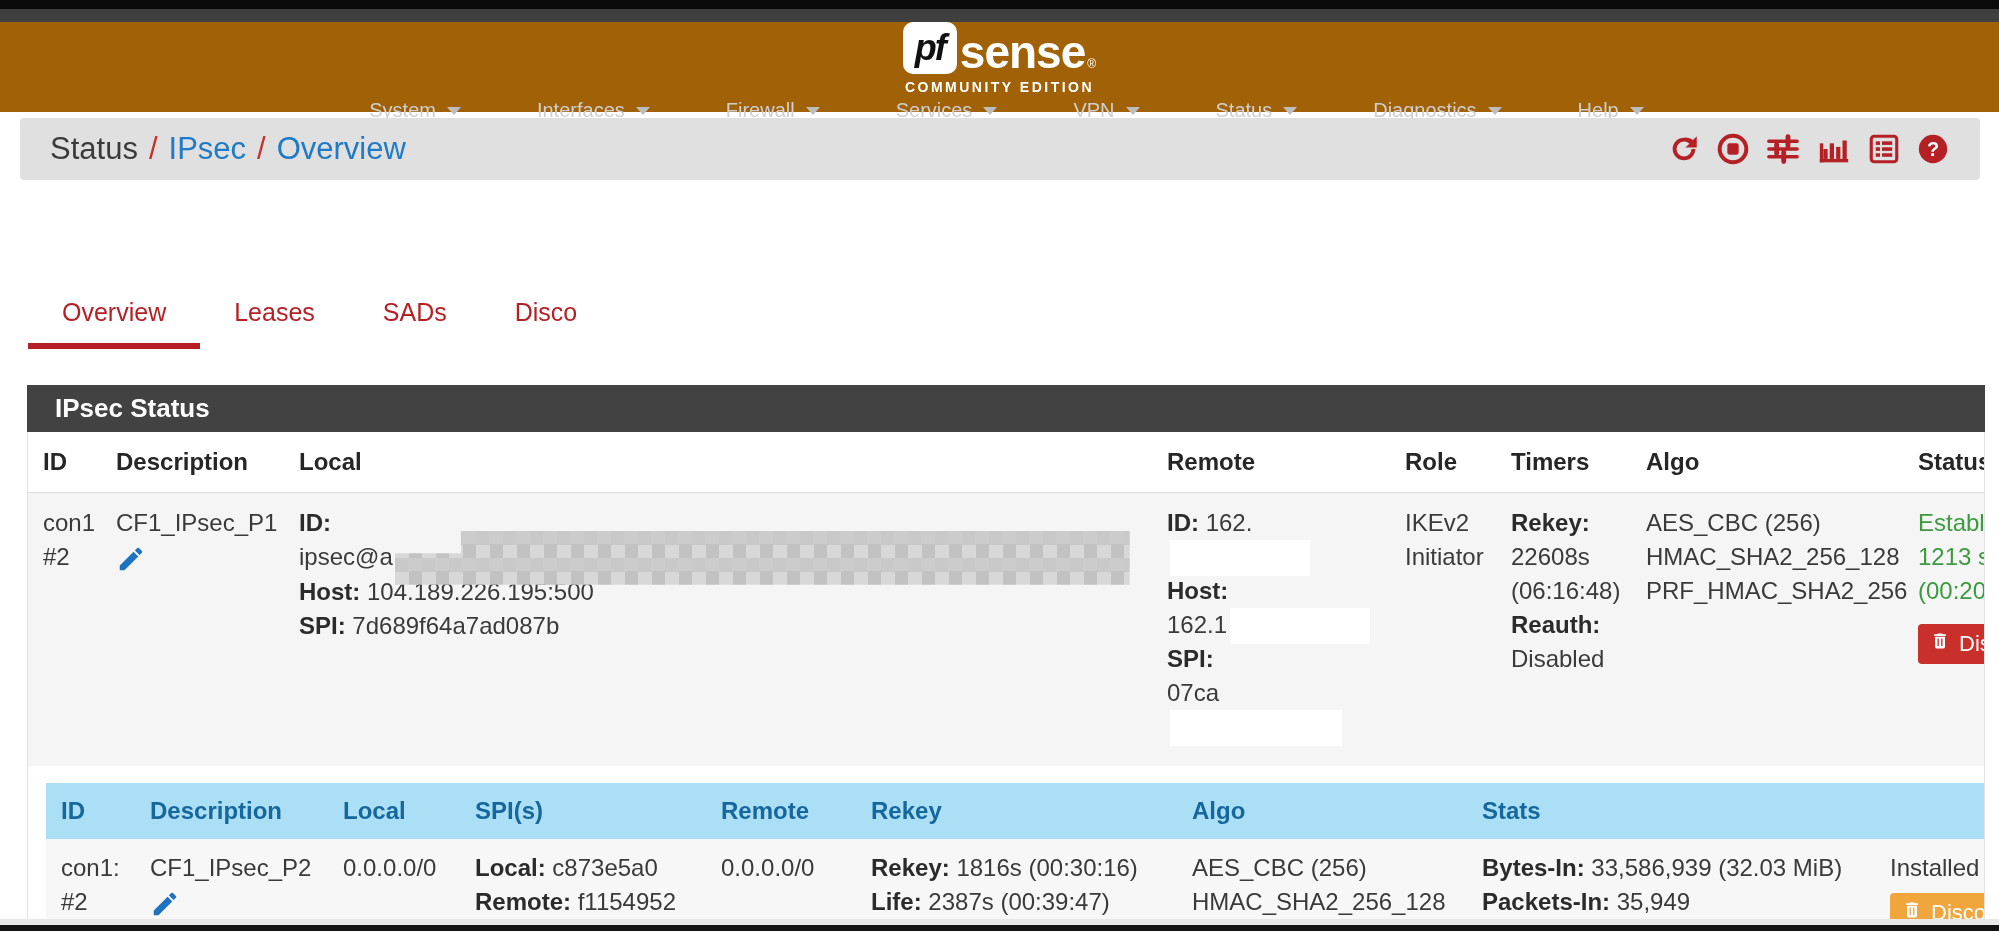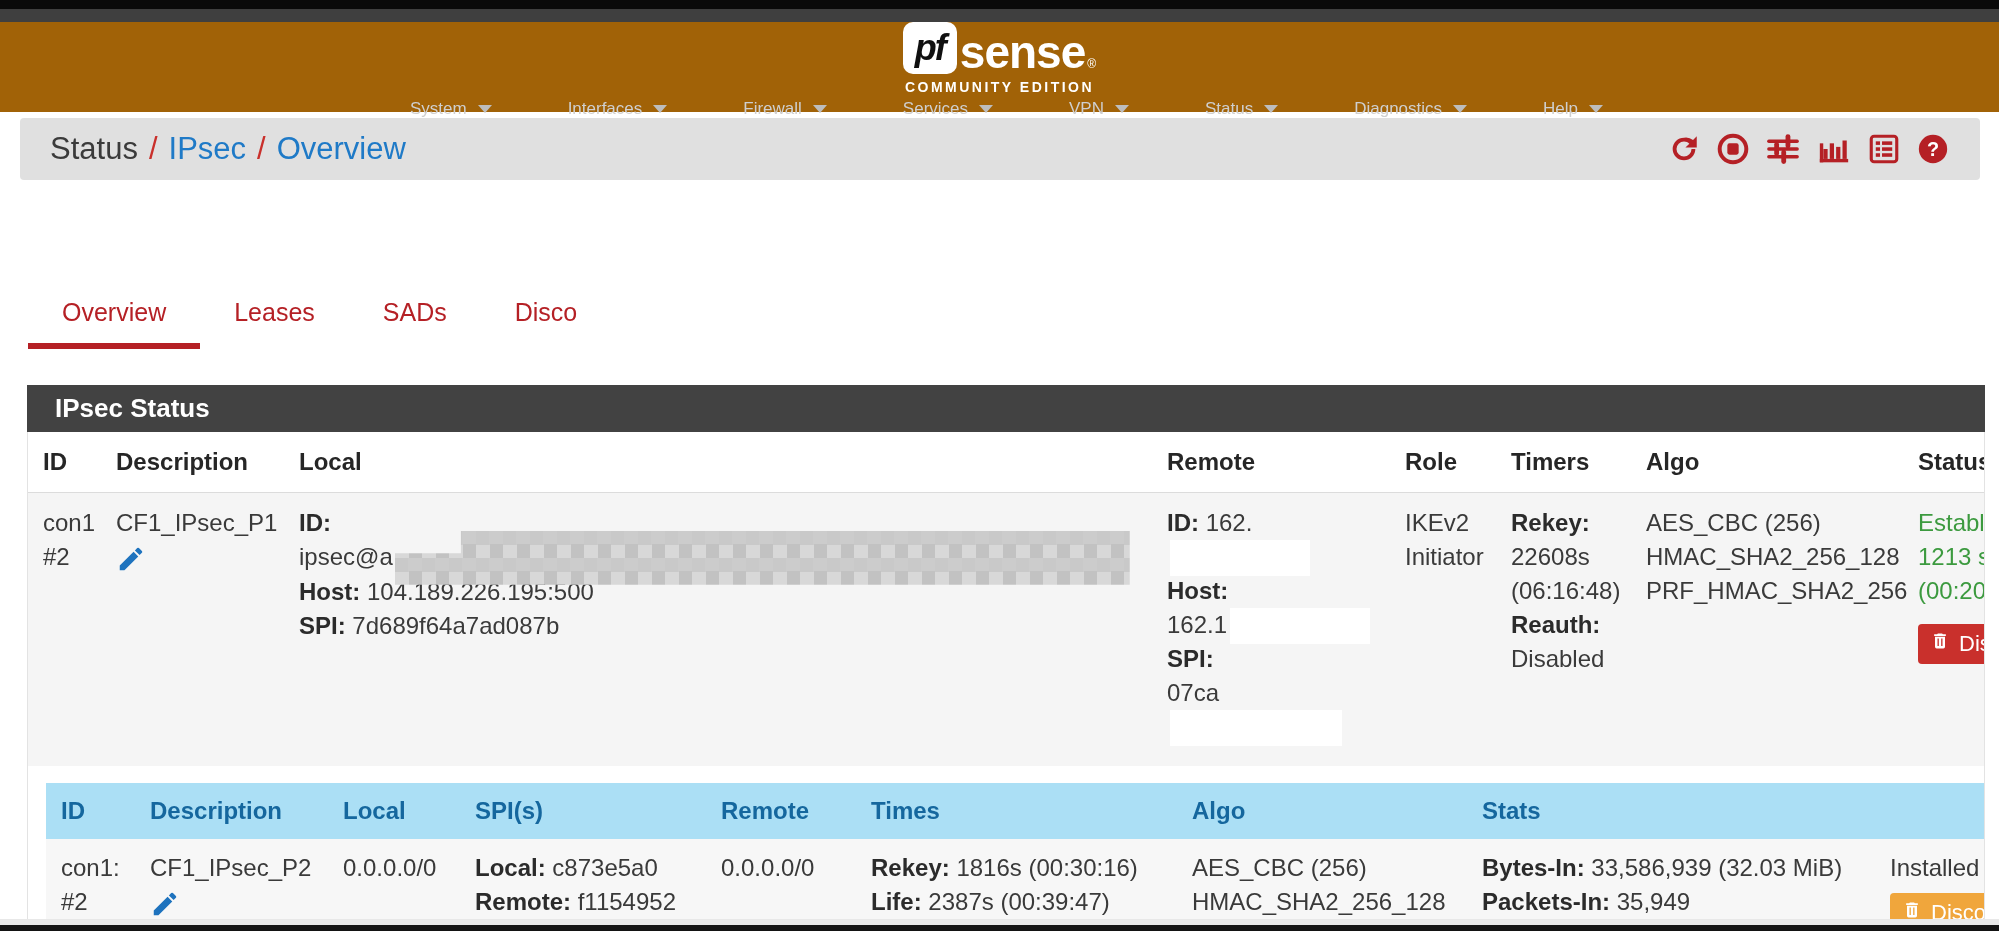--- a/index.html
+++ b/index.html
@@ -15,21 +15,21 @@
             display:flex; align-items:center; padding:0 26px;flex-direction:column; }
   .brand { display:flex; flex-direction:column; }
   .brand-row { display:flex; align-items:flex-end; }
   .pf-tile { width:54px; height:52px; background:#fff; border-radius:10px; display:flex;
              align-items:center; justify-content:center; font-weight:bold; font-style:italic;
              font-size:36px; color:#101010; letter-spacing:-2px; }
   .brand-sense { color:#fff; font-weight:bold; font-size:46px; letter-spacing:-1px; line-height:44px; margin-left:3px; }
   .brand-reg { color:#fff; font-size:12px; margin-left:2px; line-height:20px; }
   .brand-caption { color:#fff; font-weight:bold; font-size:14px; letter-spacing:2.5px; margin-top:5px;text-align:center; }
   .nav-items { display:flex; margin-left:14px; margin-top:-6px; }
-  .nav-item { display:flex; align-items:center; color:#cfcfcf; font-size:17px; padding:10px 38px; cursor:pointer; }
+  .nav-item { display:flex; align-items:center; color:#cfcfcf; font-size:20px; padding:10px 38px; cursor:pointer; }
   .caret { width:0; height:0; border-left:7px solid transparent; border-right:7px solid transparent;
            border-top:8px solid #bdbdbd; margin-left:11px; }
   .logout-btn { margin-left:auto; margin-top:-6px; cursor:pointer; display:flex; }
 
   
   .crumb-bar { position:absolute; top:118px; left:20px; width:1960px; height:62px; background:#e0e0e0;
                border-radius:4px; display:flex; align-items:center; padding:0 30px; }
   .crumb-text { font-size:31px; color:#3b3b3b;text-align:center; }
   .crumb-sep { color:#c9302c; margin:0 11px; }
   .crumb-link { color:#1f7ac7; text-decoration:none; cursor:pointer; }
@@ -281,21 +281,21 @@
 
       <div class="child-area">
         <div class="t2-wrap">
           <div class="t2">
             <div class="t2-head">
               <div class="d d1">ID</div>
               <div class="d d2">Description</div>
               <div class="d d3">Local</div>
               <div class="d d4">SPI(s)</div>
               <div class="d d5">Remote</div>
-              <div class="d d6">Times</div>
+              <div class="d d6">Rekey</div>
               <div class="d d7">Algo</div>
               <div class="d d8">Stats</div>
               <div class="d d9"></div>
             </div>
             <div class="t2-row">
               <div class="d d1">
                 <div>con1:</div>
                 <div>#2</div>
               </div>
               <div class="d d2">

